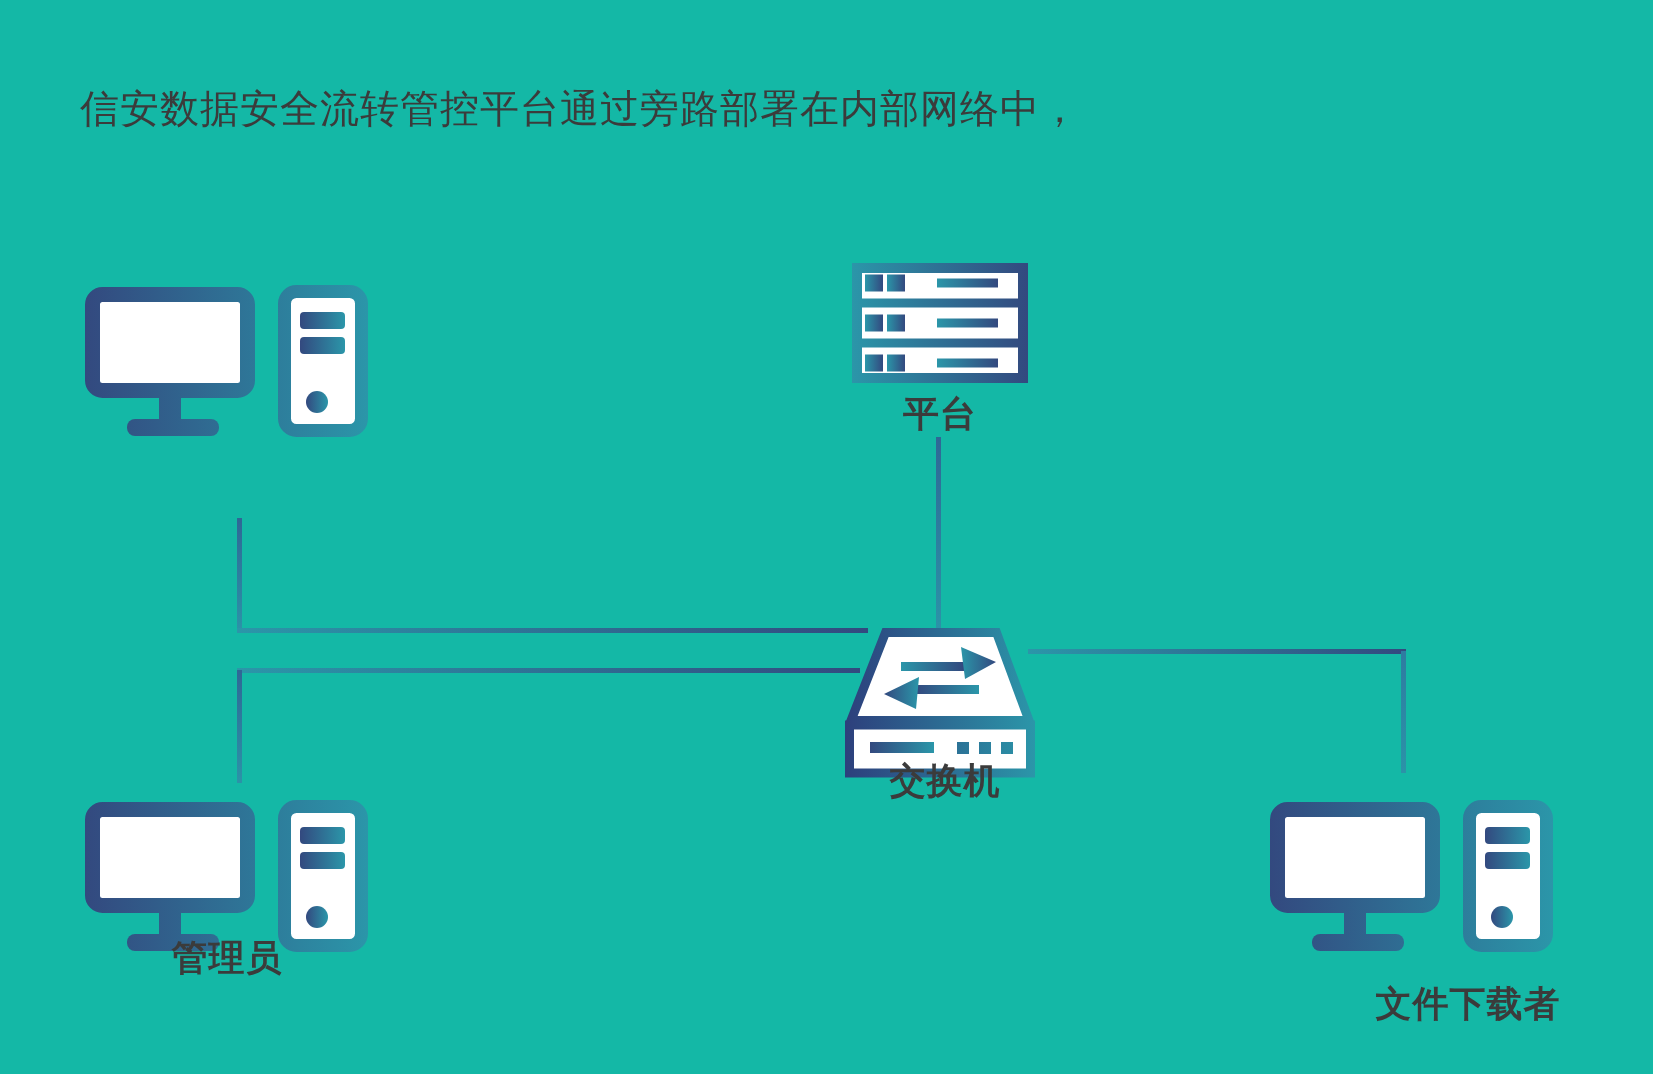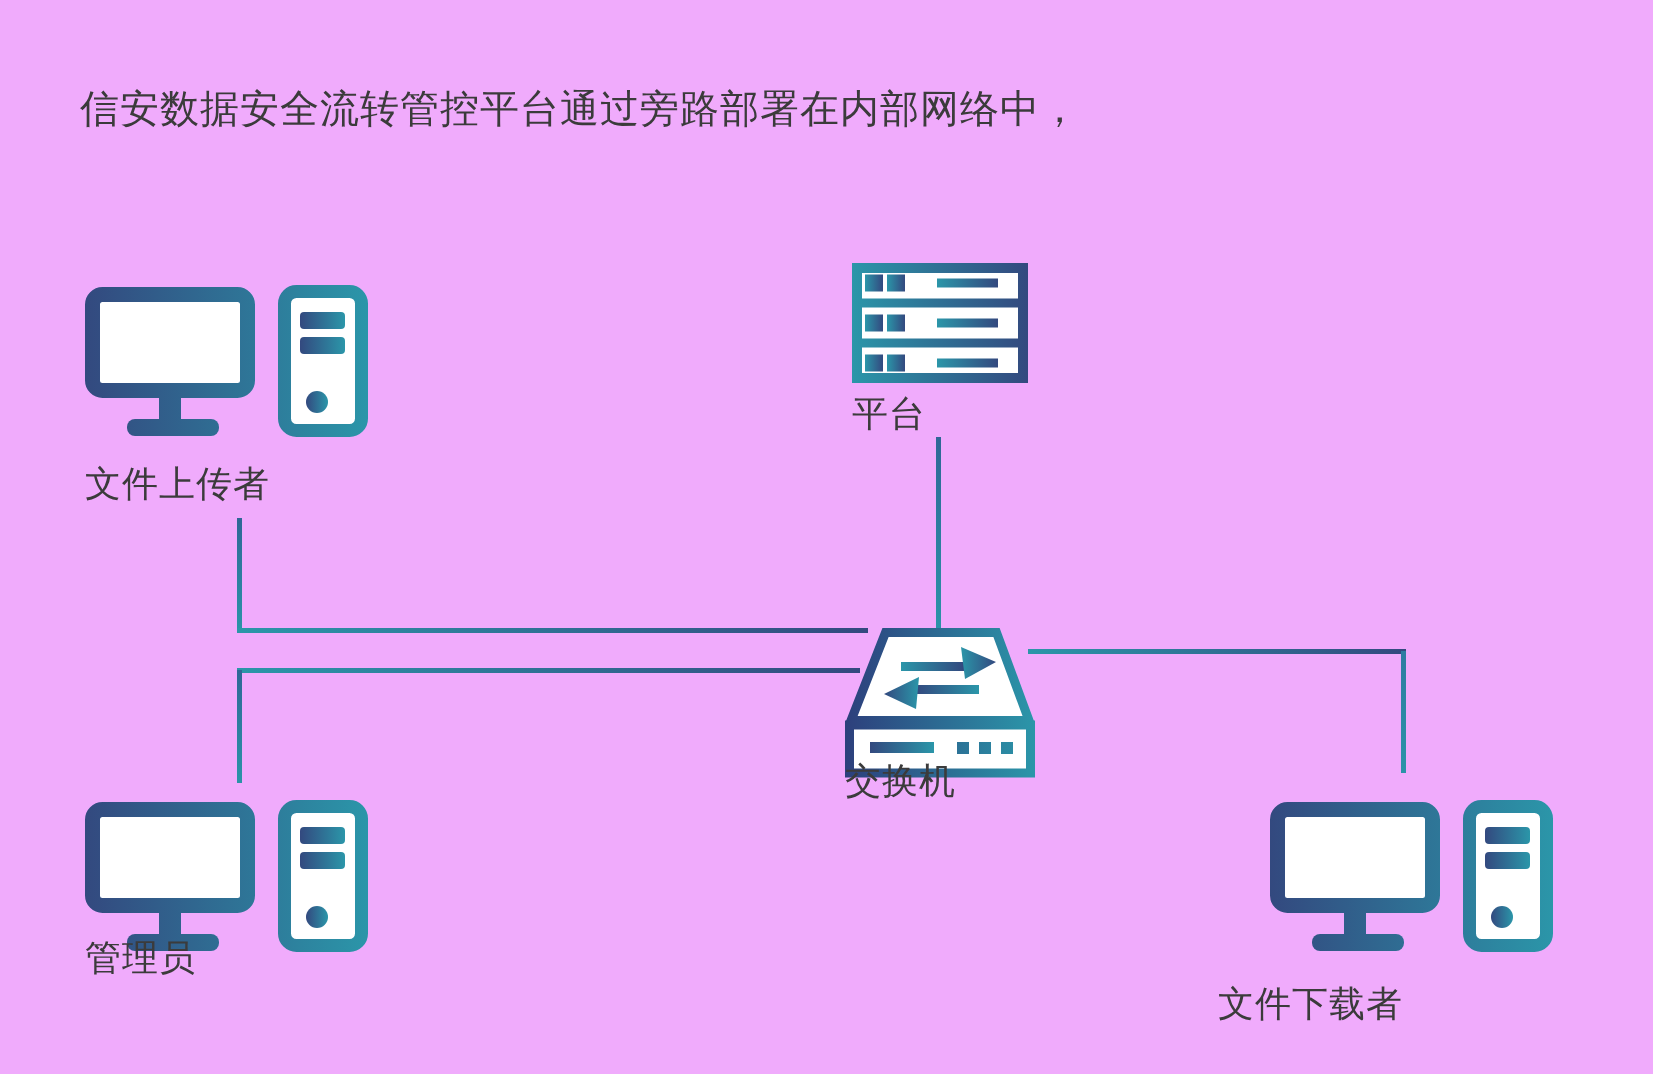--- a/index.html
+++ b/index.html
@@ -1,34 +1,34 @@
 <!DOCTYPE html>
 <html><head>
 <meta charset="utf-8">
 <style>
   html,body{margin:0;padding:0;background:#fff;}
   .canvas{
     position:relative;
     width:1653px;height:1074px;
-    background:#f0abfc;
+    background:#14b8a6;
     font-family:"Liberation Sans", sans-serif;
     overflow:hidden;
   }
   .title{
     position:absolute;left:80px;top:80px;
     font-size:39px;line-height:58px;
     font-weight:500;color:#3b3b3b;
     letter-spacing:1px;white-space:nowrap;
   }
   .node{position:absolute;}
   .node svg{display:block;}
   .node-label{
     position:absolute;
-    font-size:36px;font-weight:400;color:#3b3b3b;
-    white-space:nowrap;
+    font-size:36px;font-weight:700;color:#3b3b3b;
+    text-align:center;white-space:nowrap;
     letter-spacing:1px;
   }
   .line-h{position:absolute;height:5px;background:linear-gradient(to right,#2b96a9,#33497f);}
   .line-v{position:absolute;width:5px;background:linear-gradient(to bottom,#2f6796,#2b93a8);}
 </style>
 </head>
 <body>
 
 <div class="canvas">
 
@@ -76,21 +76,20 @@
     <svg viewBox="0 0 284 152" width="284" height="152">
       <rect x="7.5" y="9.5" width="155" height="96" rx="10" fill="#fff" stroke="url(#grad-computer)" stroke-width="15"></rect>
       <rect x="74" y="105" width="22" height="32" fill="url(#grad-computer)"></rect>
       <rect x="42" y="134" width="92" height="17" rx="8" fill="url(#grad-computer)"></rect>
       <rect x="199.5" y="6.5" width="77" height="139" rx="12" fill="#fff" stroke="url(#grad-computer)" stroke-width="13"></rect>
       <rect x="215" y="27" width="45" height="17" rx="4" fill="url(#grad-nt-obb)"></rect>
       <rect x="215" y="52" width="45" height="17" rx="4" fill="url(#grad-nt-obb)"></rect>
       <circle cx="232" cy="117" r="11" fill="url(#grad-nt-obb)"></circle>
     </svg>
   </div>
-  <div class="node-label" style="left:85px;top:460px;width:284px;">文件上传者</div>
 
   <div class="node" style="left:852px;top:263px;">
     <svg viewBox="0 0 176 120" width="176" height="120">
       <rect x="5" y="5" width="166" height="110" fill="#fff" stroke="url(#grad-server)" stroke-width="10"></rect>
       <rect x="4" y="35.5" width="168" height="9" fill="url(#grad-server)"></rect>
       <rect x="4" y="75.5" width="168" height="9" fill="url(#grad-server)"></rect>
       <rect x="13" y="11.5" width="18" height="17" fill="url(#grad-tn-obb)"></rect>
       <rect x="35" y="11.5" width="18" height="17" fill="url(#grad-tn-obb)"></rect>
       <rect x="85" y="15.5" width="61" height="9" fill="url(#grad-tn-obb)"></rect>
       <rect x="13" y="51.5" width="18" height="17" fill="url(#grad-tn-obb)"></rect>
@@ -136,15 +135,15 @@
     <svg viewBox="0 0 284 152" width="284" height="152">
       <rect x="7.5" y="9.5" width="155" height="96" rx="10" fill="#fff" stroke="url(#grad-computer)" stroke-width="15"></rect>
       <rect x="74" y="105" width="22" height="32" fill="url(#grad-computer)"></rect>
       <rect x="42" y="134" width="92" height="17" rx="8" fill="url(#grad-computer)"></rect>
       <rect x="199.5" y="6.5" width="77" height="139" rx="12" fill="#fff" stroke="url(#grad-computer)" stroke-width="13"></rect>
       <rect x="215" y="27" width="45" height="17" rx="4" fill="url(#grad-nt-obb)"></rect>
       <rect x="215" y="52" width="45" height="17" rx="4" fill="url(#grad-nt-obb)"></rect>
       <circle cx="232" cy="117" r="11" fill="url(#grad-nt-obb)"></circle>
     </svg>
   </div>
-  <div class="node-label" style="left:1218px;top:980px;width:284px;">文件下载者</div>
+  <div class="node-label" style="left:1326px;top:980px;width:284px;">文件下载者</div>
 
 </div>
 
 </body></html>

